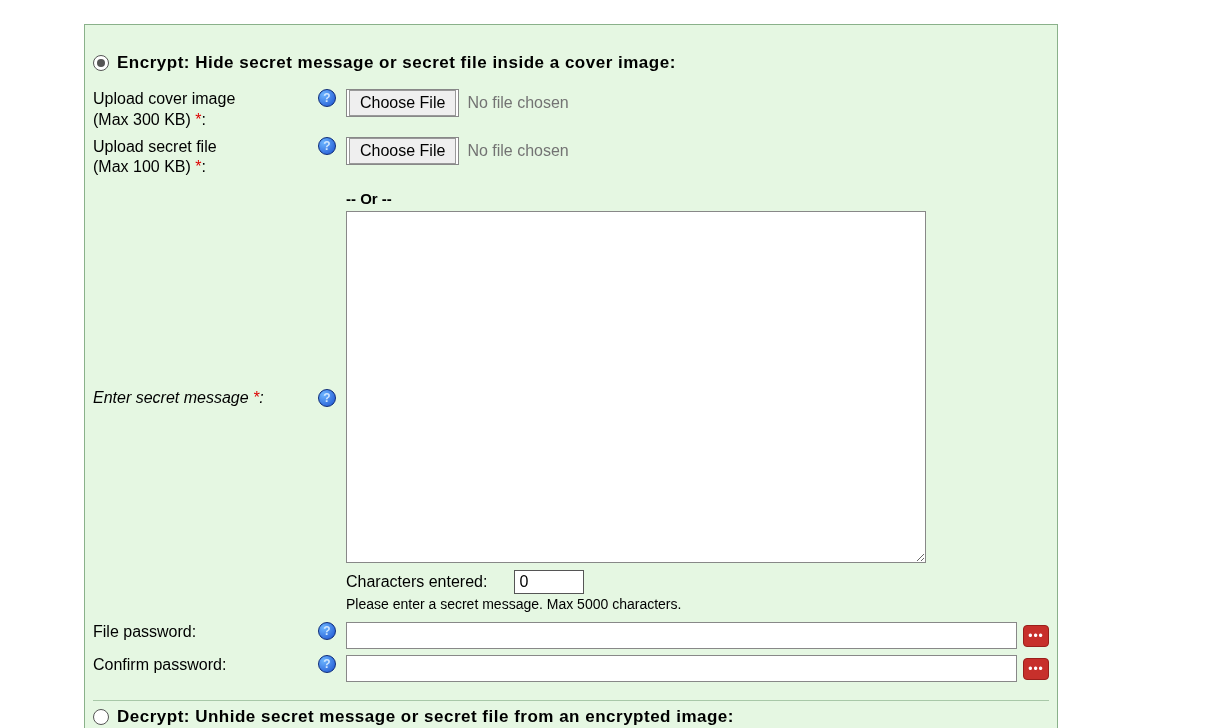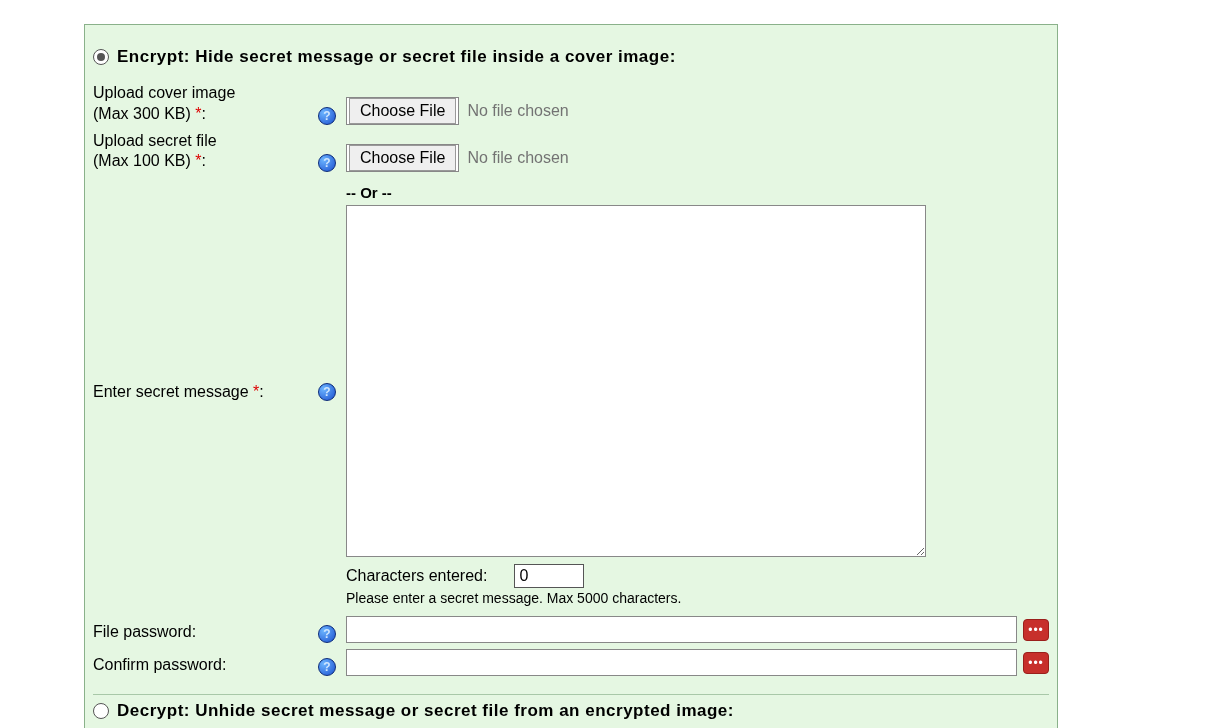--- a/index.html
+++ b/index.html
@@ -13,21 +13,21 @@
   }
   .panel {
     width: 974px;
     border: 1px solid #8ab18a;
     background: #e5f7e2;
     padding: 0;
   }
   .section-header {
     display: flex;
     align-items: center;
-    padding: 22px 8px 10px 8px;
+    padding: 28px 8px 10px 8px;
     font-weight: bold;
     font-size: 17px;
     letter-spacing: 0.5px;
   }
   .radio-outer {
     width: 16px; height: 16px;
     border: 1px solid #555;
     border-radius: 50%;
     display: inline-flex;
     align-items: center;
@@ -38,32 +38,33 @@
   .radio-inner {
     width: 8px; height: 8px;
     background: #555;
     border-radius: 50%;
   }
   .form-body {
     padding: 6px 8px 20px 8px;
   }
   .row {
     display: flex;
-    align-items: flex-end;
+    align-items: flex-start;
     margin-bottom: 6px;
   }
   .label-col {
     width: 225px;
     flex-shrink: 0;
     font-size: 16px;
     line-height: 1.3;
     padding-right: 5px;
   }
   .label-col.align-top {
     align-self: center;
+    font-style: italic;
   }
   .red-ast { color: #d00; }
   .help-col {
     width: 28px;
     flex-shrink: 0;
     display: flex;
     align-items: center;
   }
   .help-icon {
     width: 18px; height: 18px;

